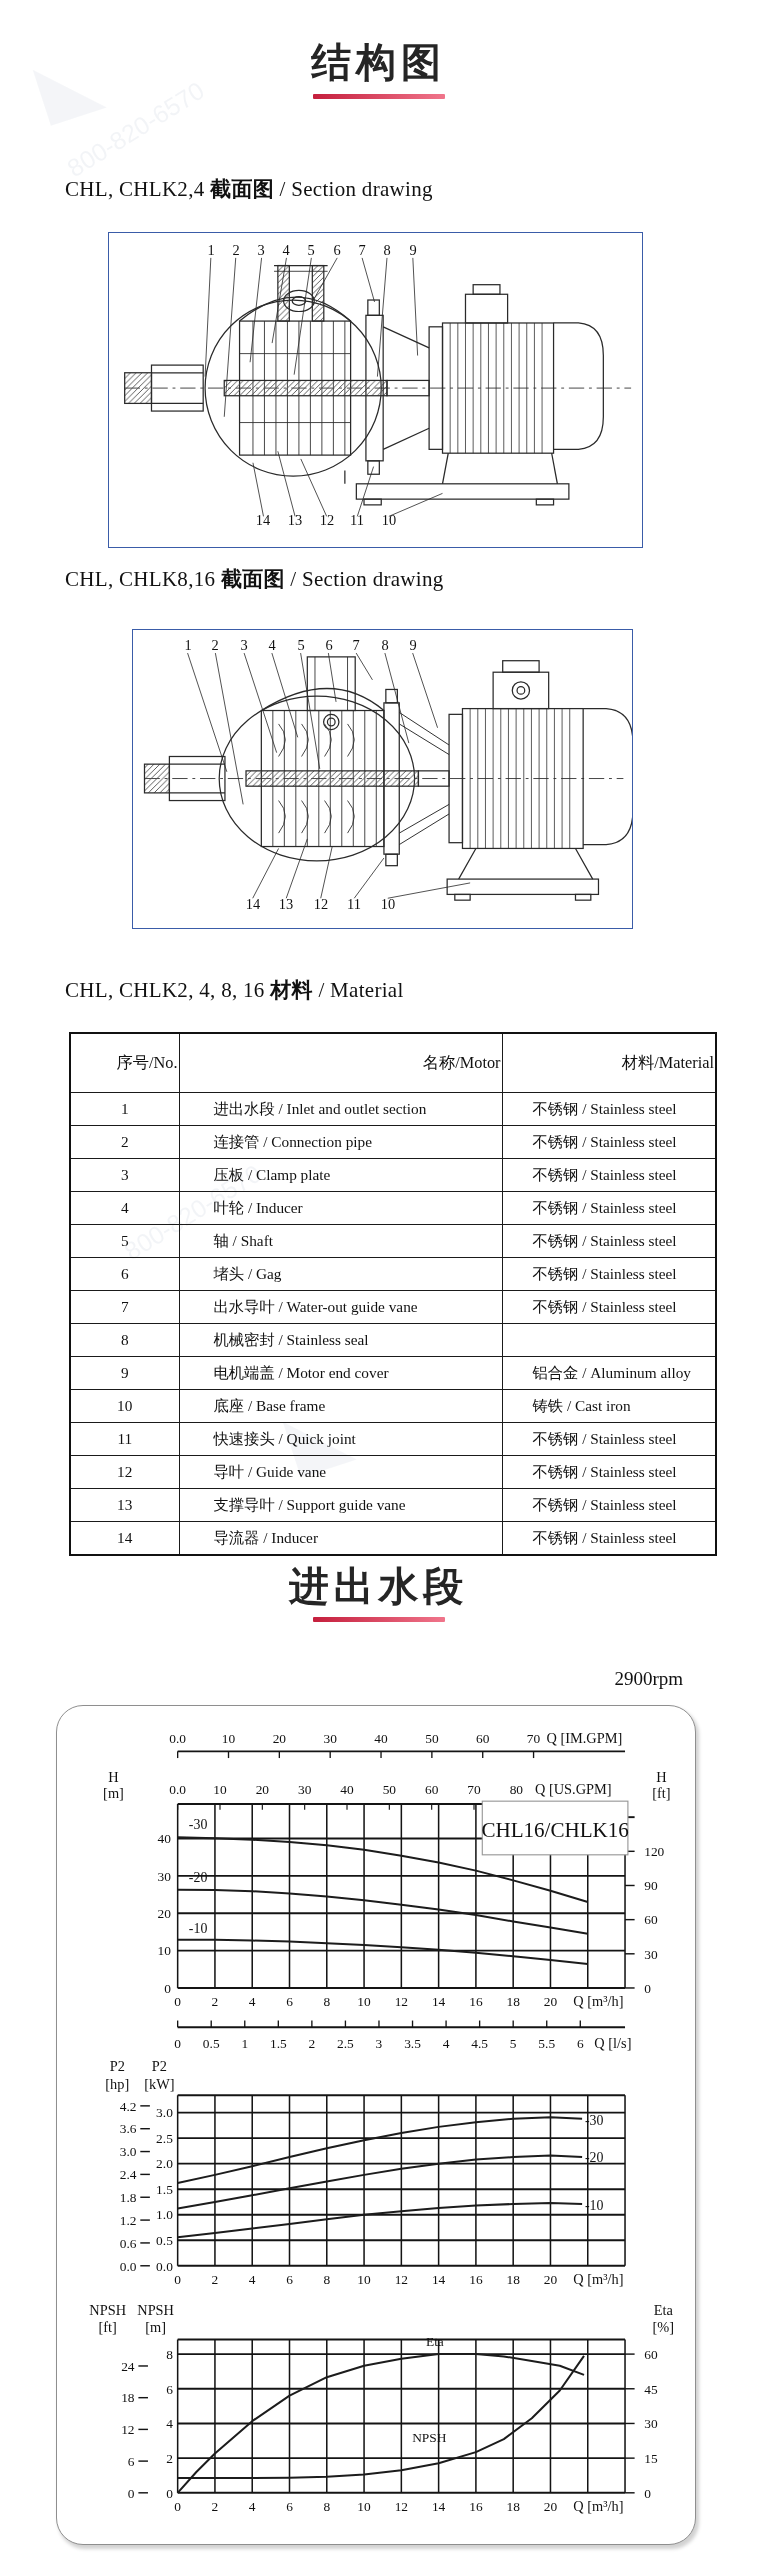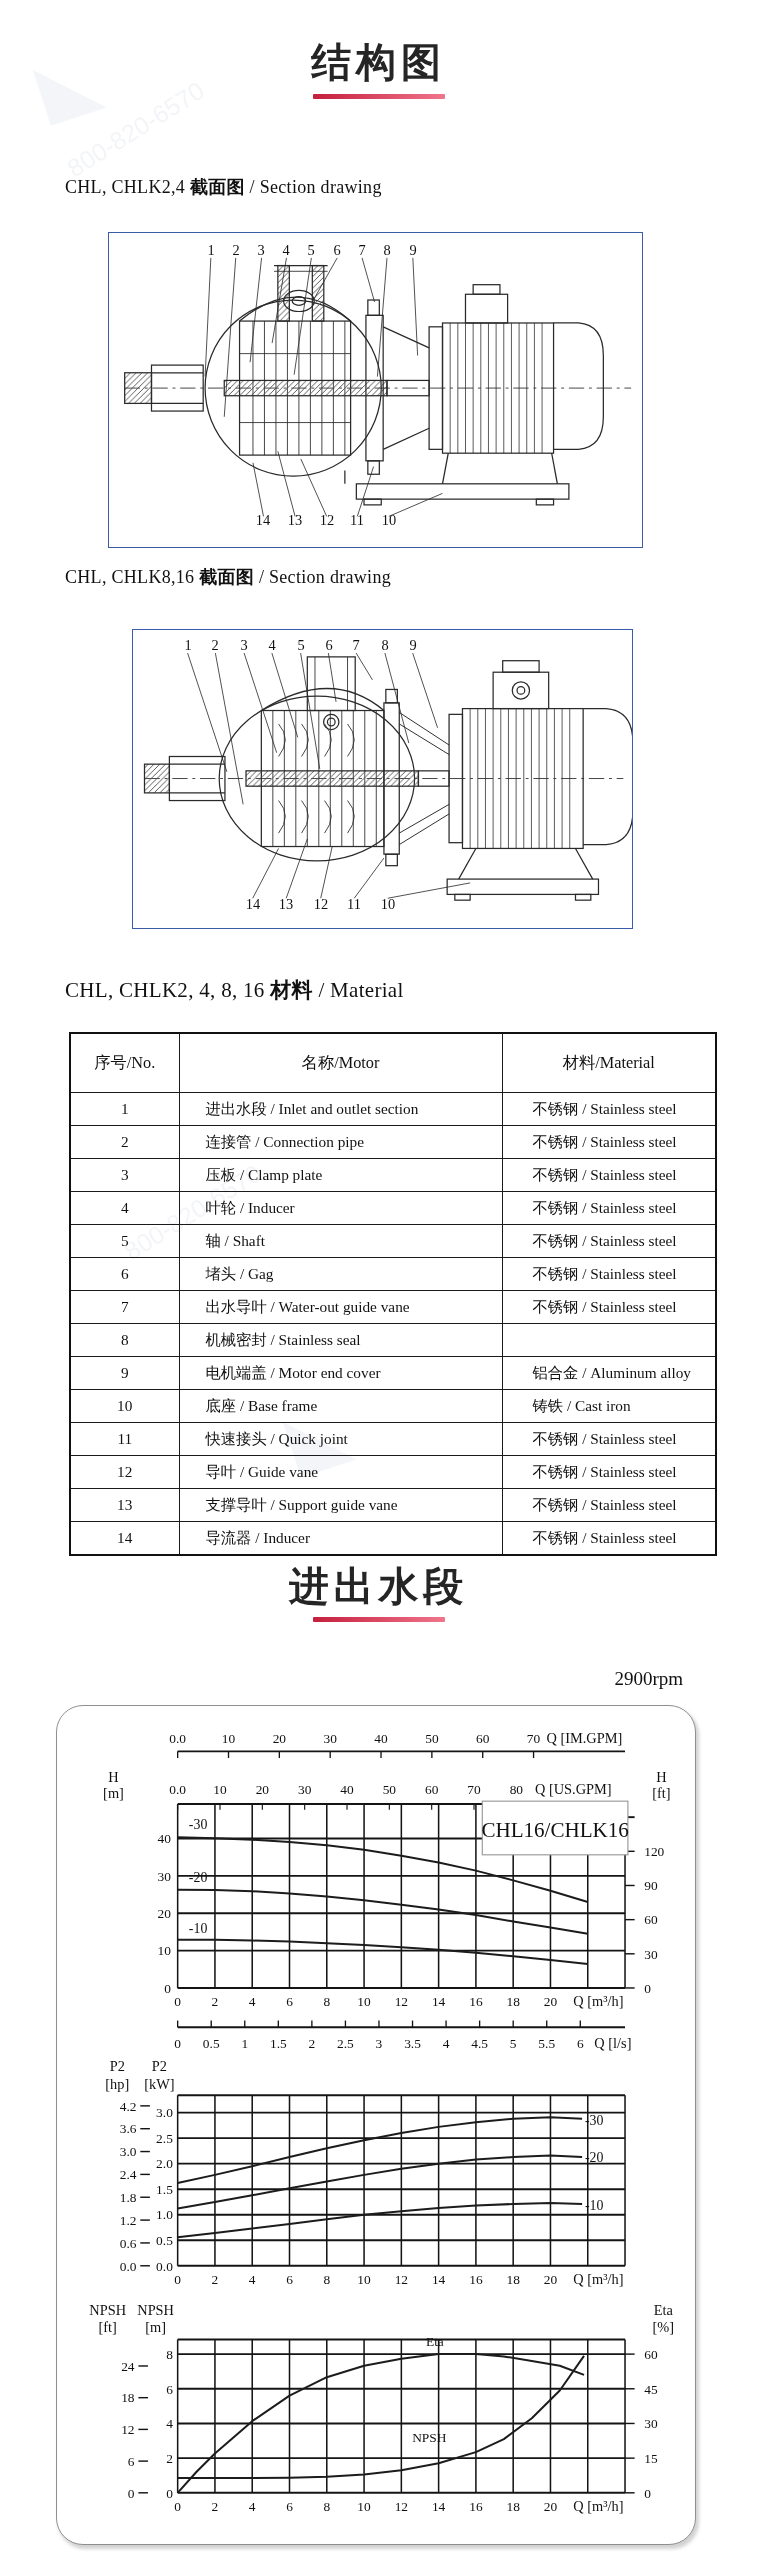--- a/index.html
+++ b/index.html
@@ -4,36 +4,36 @@
 <style>
   html,body{margin:0;padding:0;background:#ffffff;}
   body{width:757px;height:2576px;position:relative;overflow:hidden;
        font-family:"Liberation Serif", "DejaVu Serif", serif;color:#161616;}
   .main-title{position:absolute;left:0;width:757px;text-align:center;
        font-family:"Liberation Sans","DejaVu Sans",sans-serif;
        font-weight:800;font-size:40px;letter-spacing:4.8px;color:#252525;}
   .redline{position:absolute;left:313px;width:132px;height:4.8px;
        background:linear-gradient(90deg,#c51f3d,#f0758b);border-radius:1px;}
 
-  .subhead{position:absolute;left:65px;font-size:18px;color:#111;letter-spacing:0.3px;}
+  .subhead{position:absolute;left:65px;font-size:21px;color:#111;letter-spacing:0.3px;}
   .subhead .cjk-b{font-family:"Liberation Sans","DejaVu Sans",sans-serif;font-weight:700;}
   .mat-head{font-size:21px;}
 
   .draw-box{position:absolute;border:1.9px solid #3a5ca8;background:#fff;}
   .draw-box svg{display:block;}
   .callout{position:absolute;transform:translateX(-50%);font-size:14.4px;color:#111;
        font-family:"Liberation Serif","DejaVu Serif",serif;line-height:1;}
 
   .mat-table{position:absolute;left:69px;top:1032px;width:646px;
        border-collapse:collapse;border:2.9px solid #111;color:#111;table-layout:fixed;}
   .mat-table th,.mat-table td{border:1.5px solid #1a1a1a;font-weight:400;}
-  .mat-table th{height:56px;font-size:16.3px;text-align:center;}
+  .mat-table th{height:56px;font-size:16.3px;text-align:right;}
   .mat-table td{height:30px;font-size:15.3px;}
   .c-no{text-align:center;}
-  .c-name{padding-left:26px;}
+  .c-name{padding-left:34px;}
   .c-mat{padding-left:30px;}
 
   .rpm{position:absolute;right:74px;top:1668px;font-size:19px;color:#111;}
 
   .perf-panel{position:absolute;left:56px;top:1705px;width:638px;height:838px;
        border:1.9px solid #8f8f8f;border-radius:27px;background:#fff;
        box-shadow:2.9px 3.8px 3.8px rgba(0,0,0,.18);}
   .chart-svg{position:absolute;left:56px;top:1705px;}
   .chart-svg text{font-family:"Liberation Serif","DejaVu Serif",serif;fill:#111;}
 

